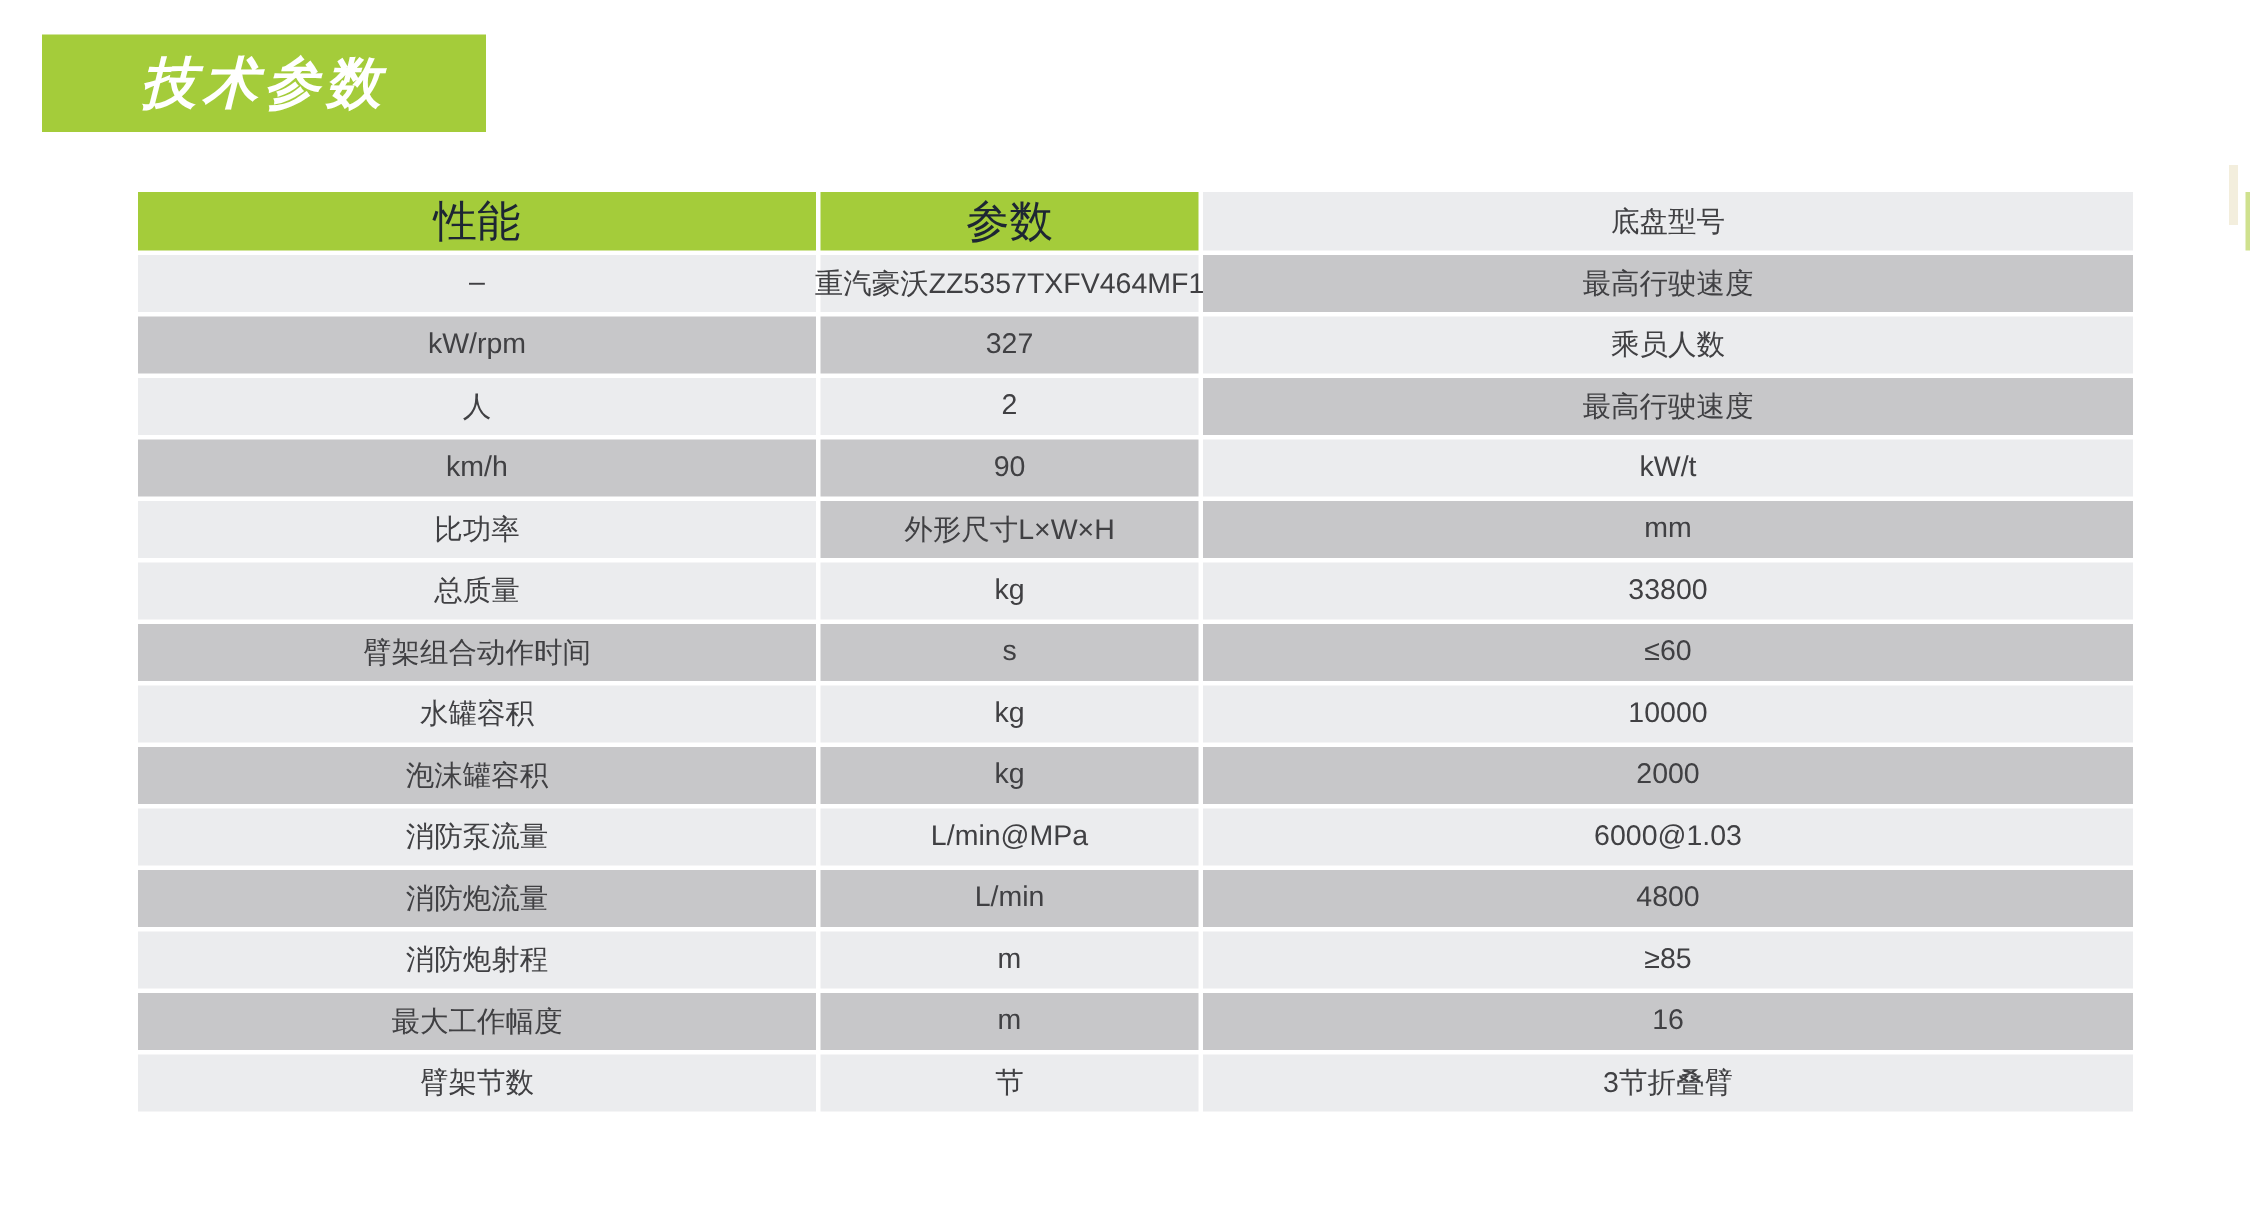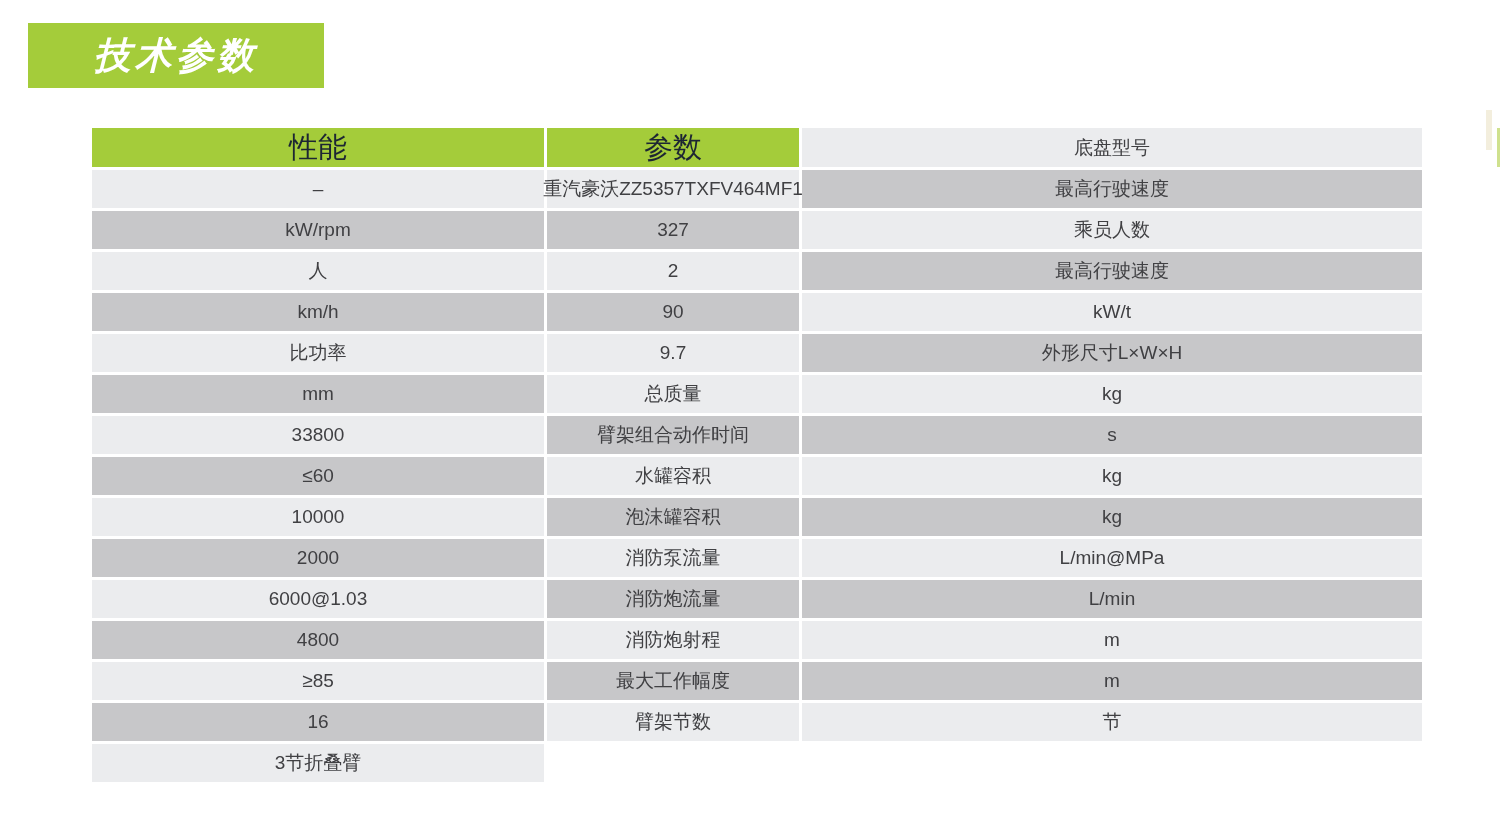--- a/index.html
+++ b/index.html
@@ -99,21 +99,20 @@
       <div class="td dark">kW/rpm</div>
       <div class="td dark">327</div>
       <div class="td light">乘员人数</div>
       <div class="td light">人</div>
       <div class="td light">2</div>
       <div class="td dark">最高行驶速度</div>
       <div class="td dark">km/h</div>
       <div class="td dark">90</div>
       <div class="td light">kW/t</div>
       <div class="td light">比功率</div>
-      <div class="td light">9.7</div>
       <div class="td dark">外形尺寸L×W×H</div>
       <div class="td dark">mm</div>
       <div class="td light">总质量</div>
       <div class="td light">kg</div>
       <div class="td light">33800</div>
       <div class="td dark">臂架组合动作时间</div>
       <div class="td dark">s</div>
       <div class="td dark">≤60</div>
       <div class="td light">水罐容积</div>
       <div class="td light">kg</div>

